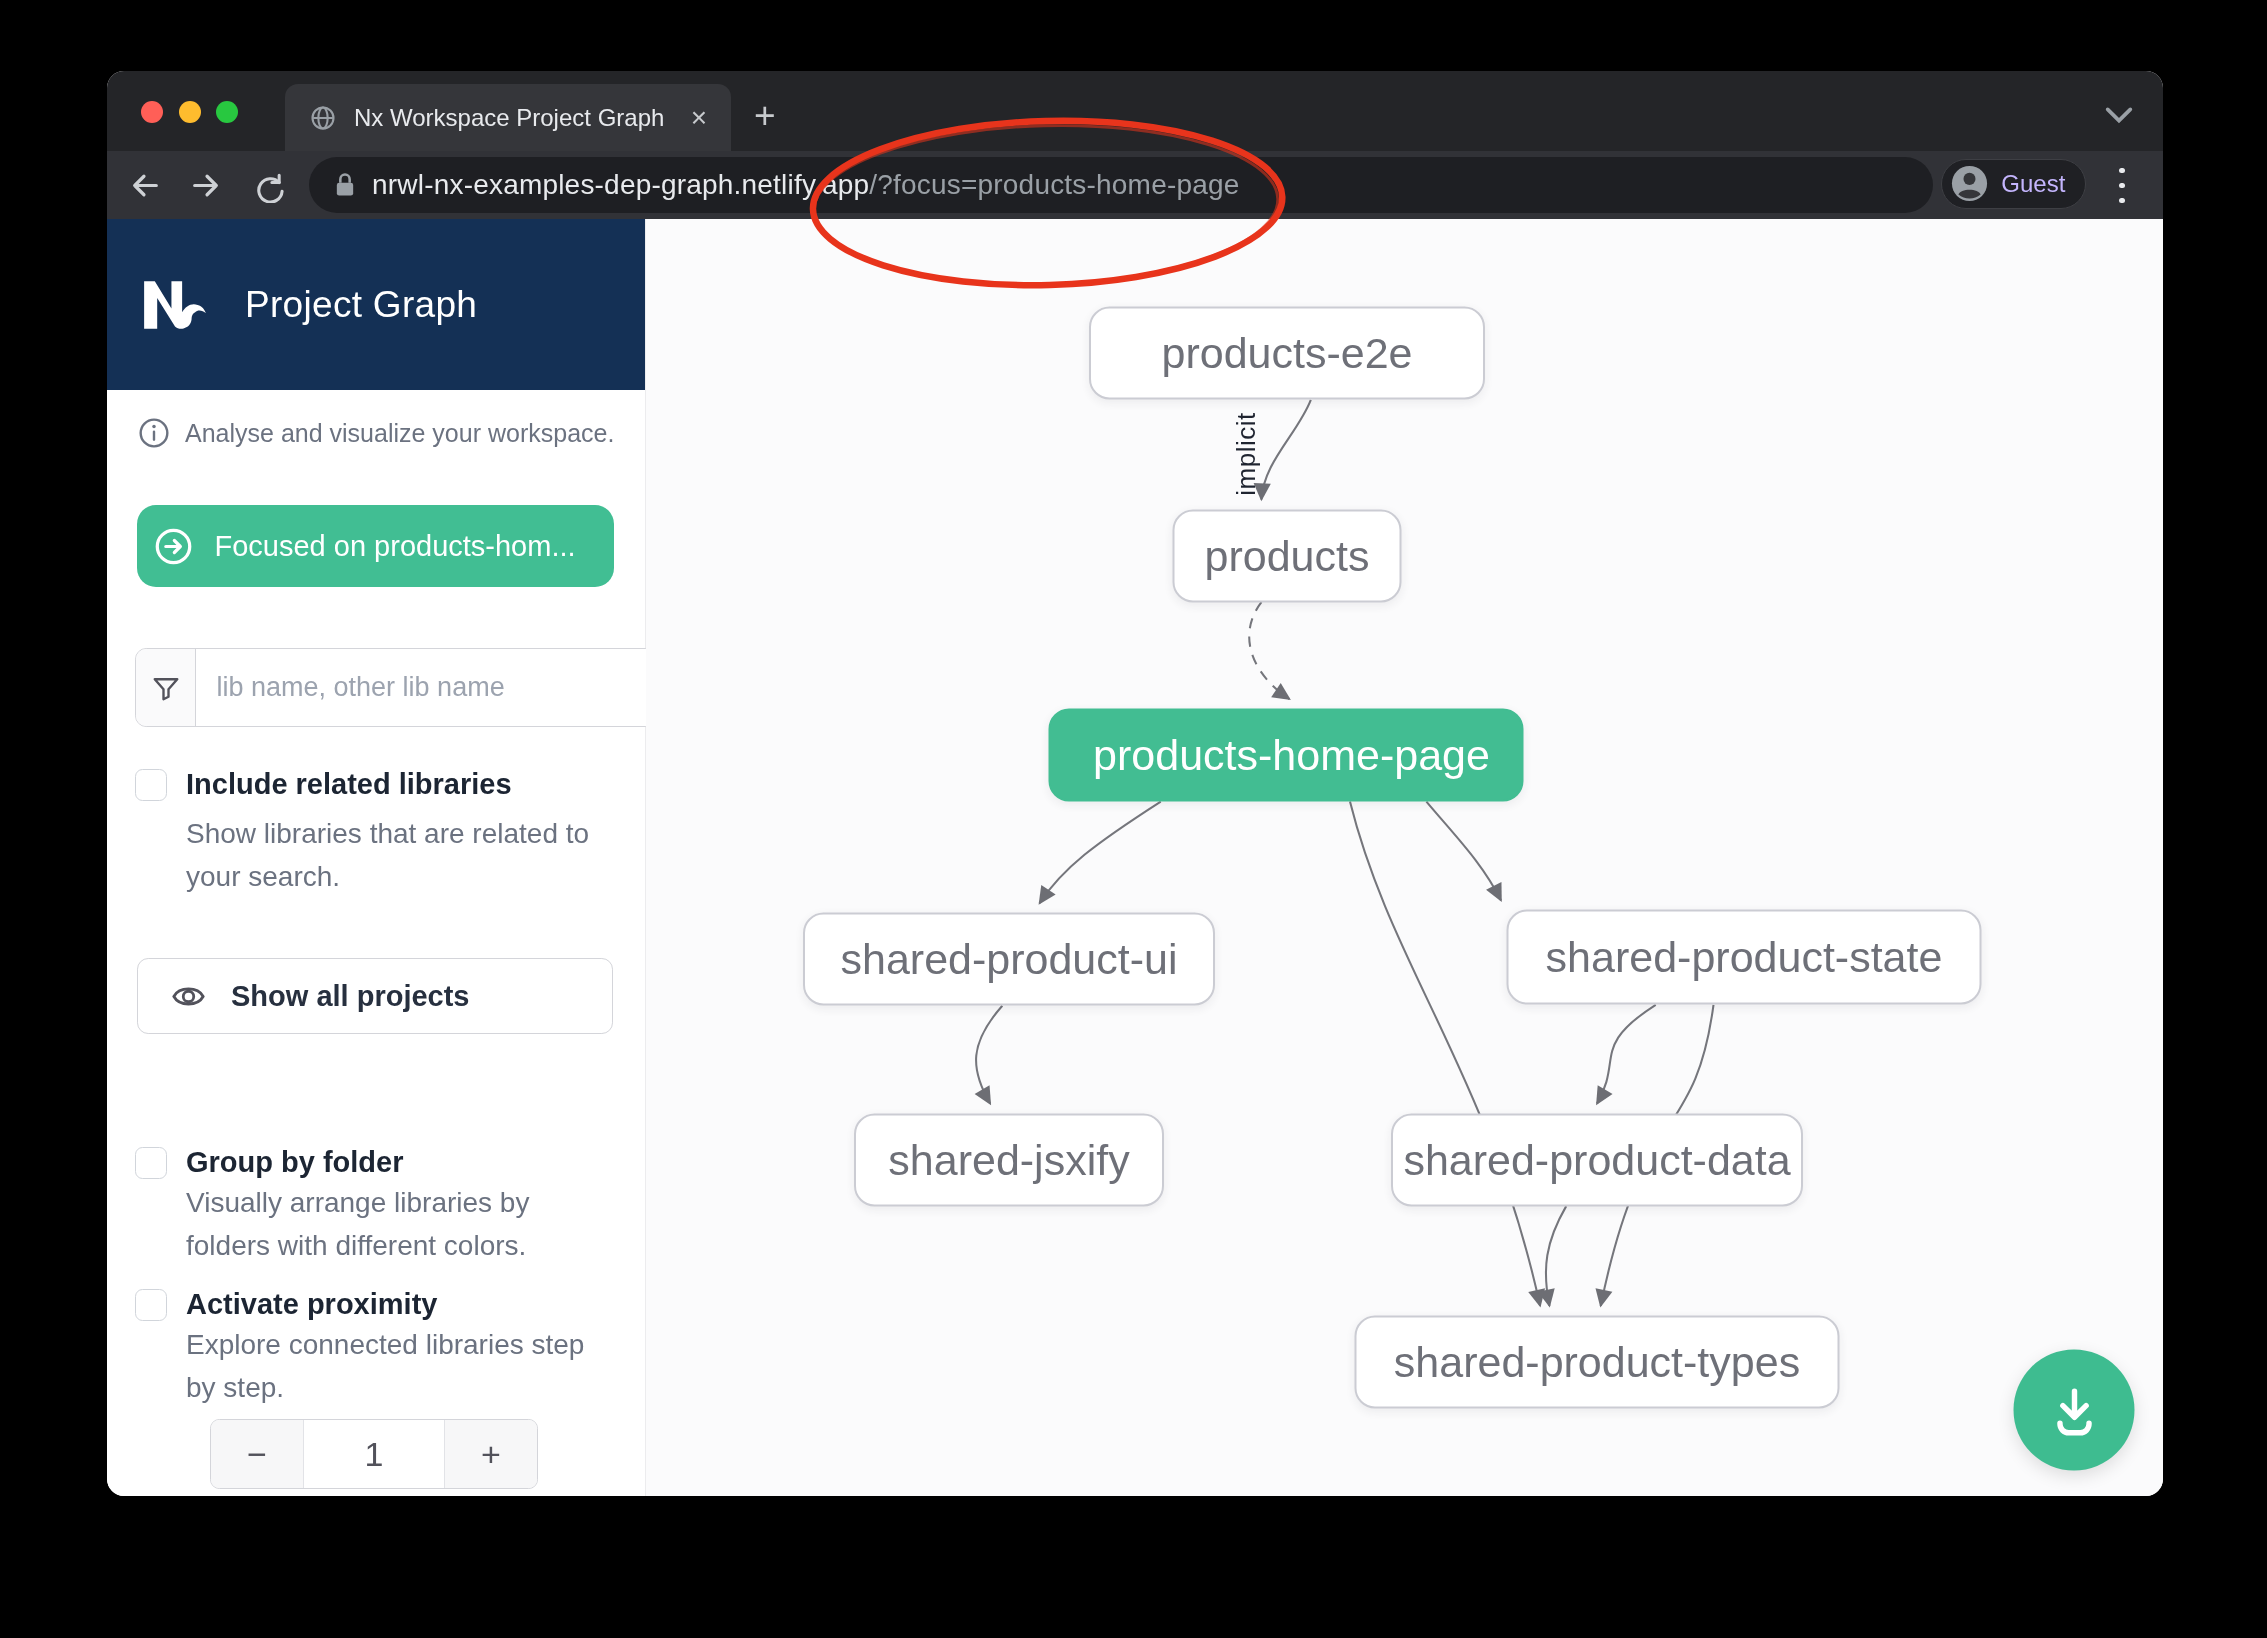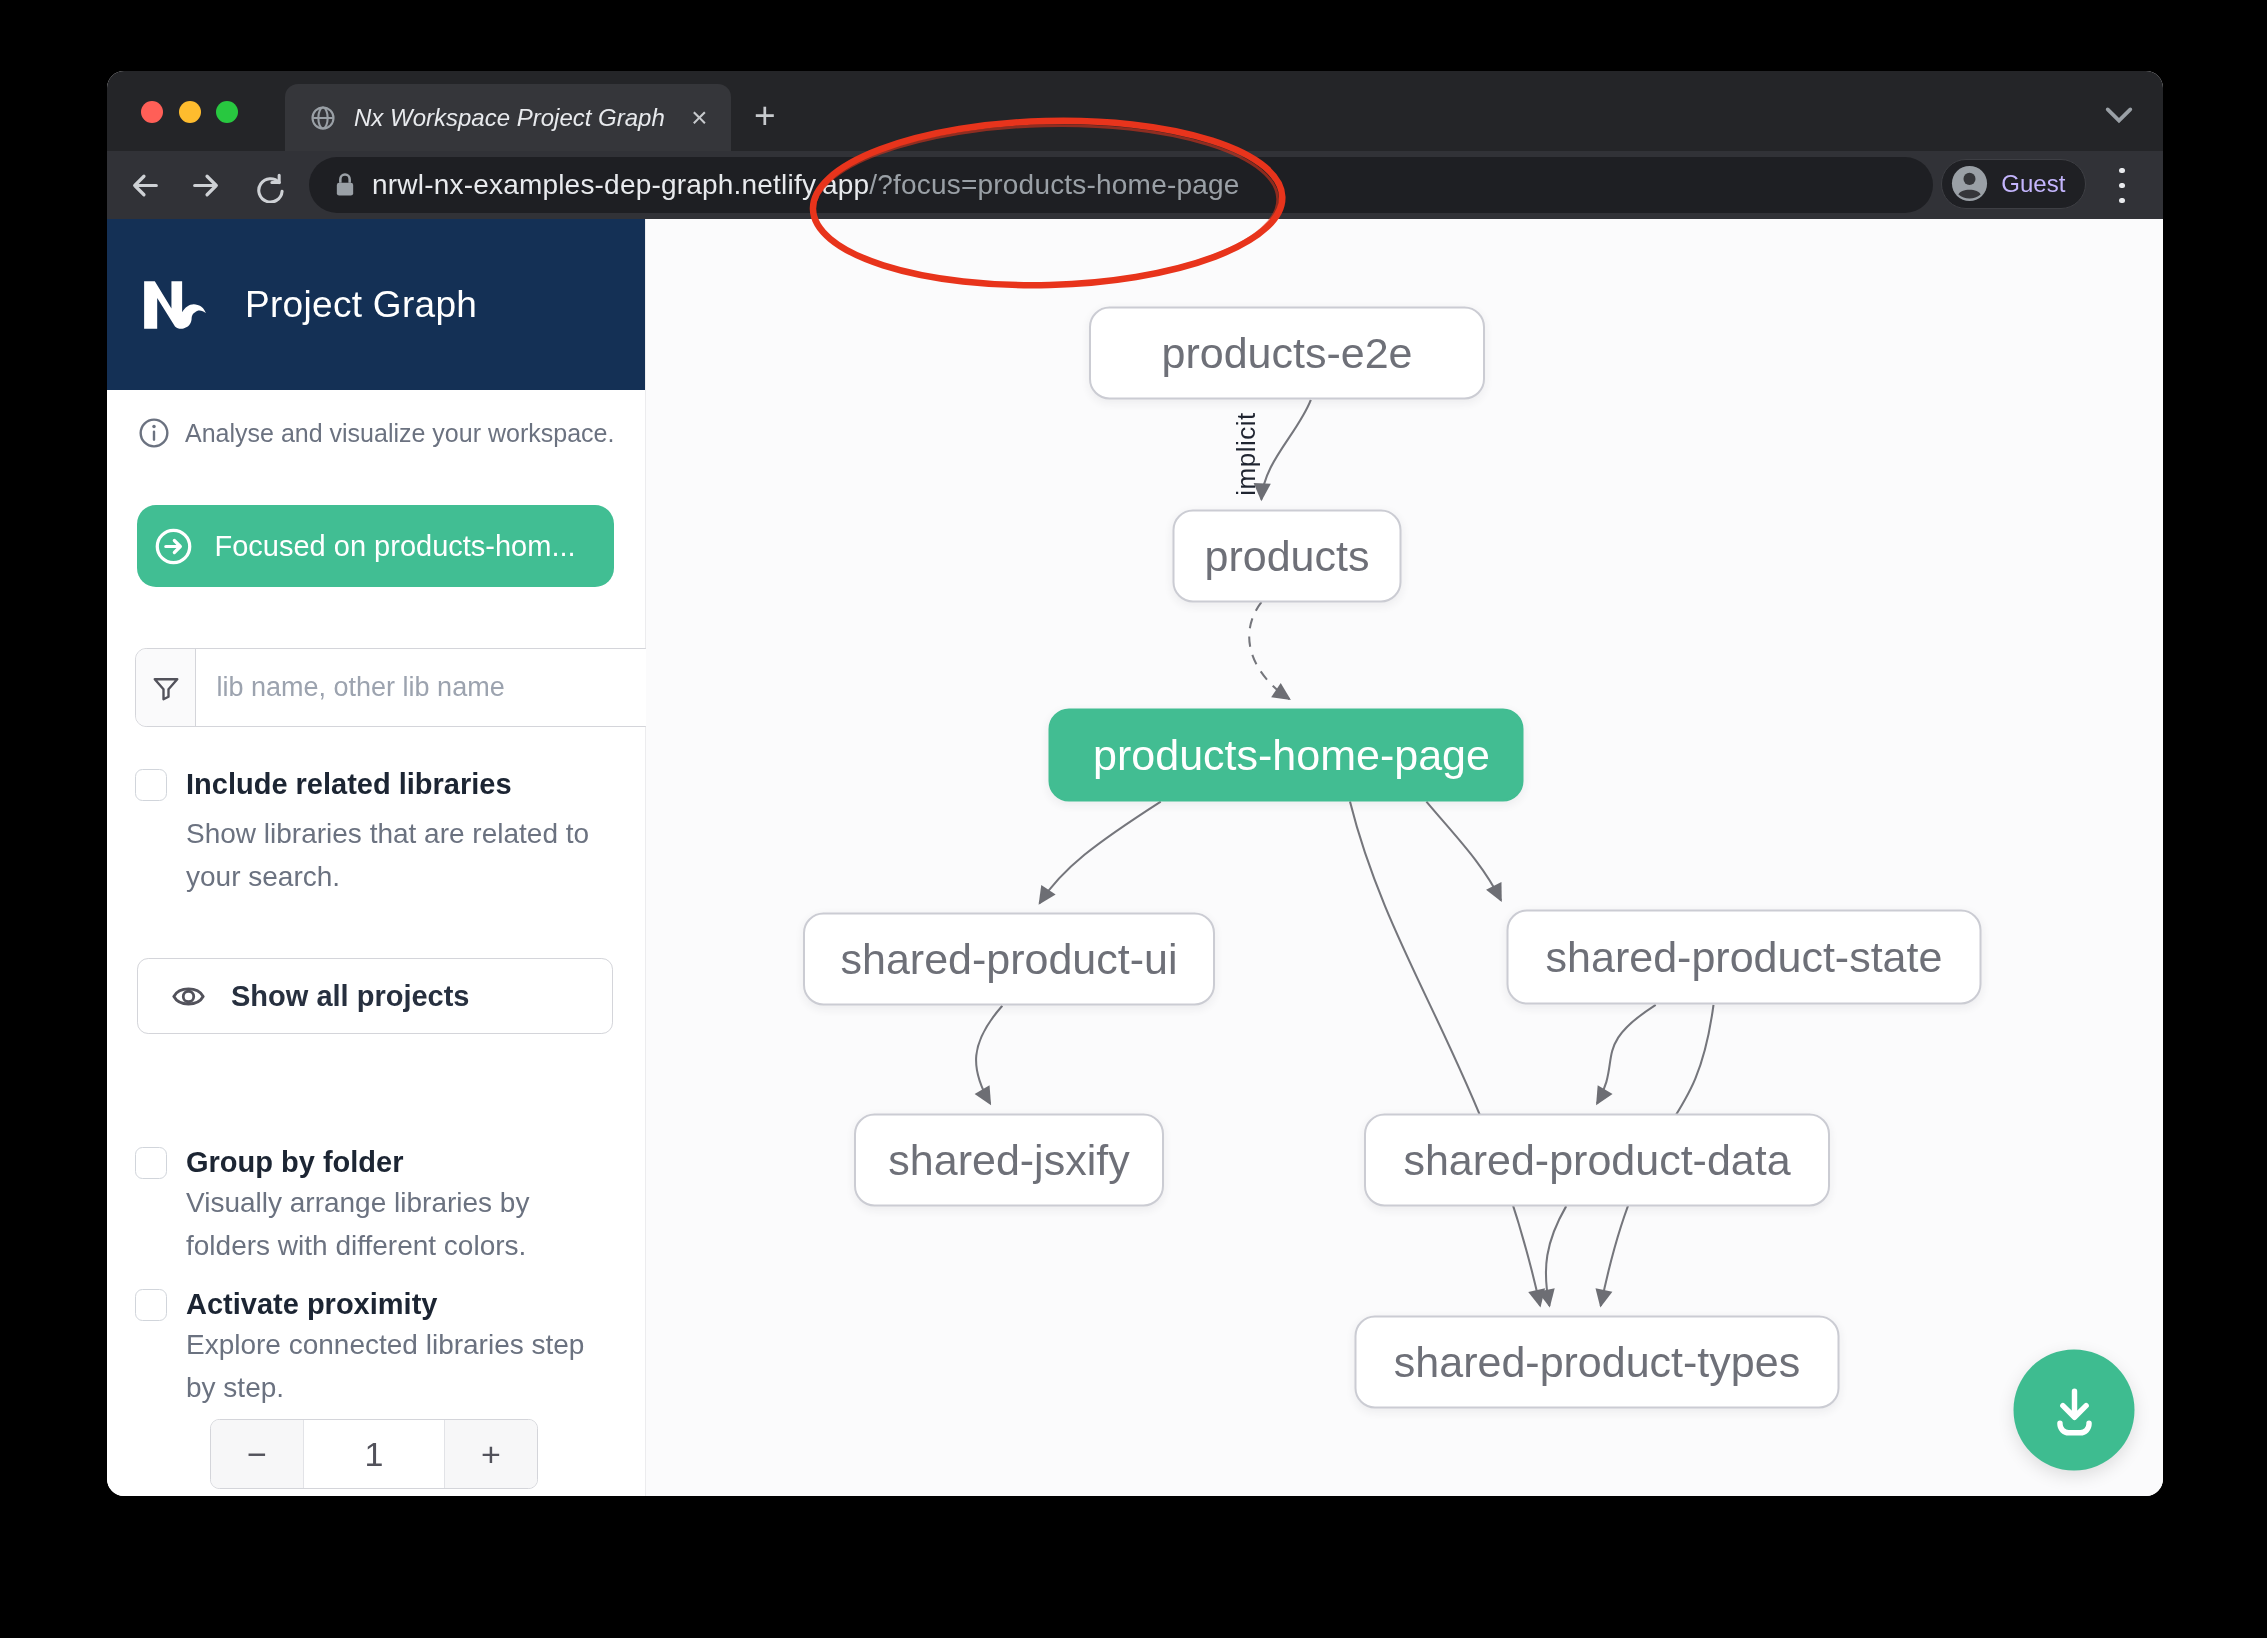--- a/index.html
+++ b/index.html
@@ -9,21 +9,21 @@
   .window { position:absolute; left:107px; top:71px; width:2056px; height:1425px;
             border-radius:17px; overflow:hidden; background:#fbfbfc; }
 
   
   .titlebar { position:relative; height:80px; background:#242528; }
   .traffic { position:absolute; top:30px; width:22.4px; height:22.4px; border-radius:50%; }
   .t-red{ left:34px; background:#ff5f57; } .t-yellow{ left:72px; background:#febc2e; }
   .t-green{ left:109px; background:#28c840; }
   .tab { position:absolute; left:178px; top:13px; width:446px; height:67px;
          background:#35363a; border-radius:13px 13px 0 0; display:flex; align-items:center;
-         padding:0 24px; gap:17px;font-style:italic; }
+         padding:0 24px; gap:17px; }
   .tab-title { color:#e8eaed; font-size:24px; white-space:nowrap; flex:1; }
   .tab-close { color:#c7cacd; font-size:28px; line-height:1; cursor:default; }
   .newtab { position:absolute; left:647px; top:28px; color:#c7cacd; font-size:37px; line-height:34px; }
   .strip-chevron { position:absolute; left:1995px; top:32px; }
 
   
   .toolbar { position:relative; height:68px; background:#313237; display:flex; align-items:center; }
   .nav-ic { position:absolute; top:0; height:68px; display:flex; align-items:center; justify-content:center; width:48px; color:#ced1d5; font-size:34px; }
   .omnibox { position:absolute; left:202px; top:5.6px; width:1624px; height:56px; background:#1e1f23;
              border-radius:28px; display:flex; align-items:center; padding:0 24px; gap:15px; }
@@ -250,21 +250,21 @@
             <path d="M 987 1059 C 965 1097, 961 1126, 969 1166" marker-end="url(#arrow)"></path>
           </g>
       </svg>
       <div id="node-layer">
           <div class="node" style="left: 641px; top: 134px; width: 396px; height: 93px;">products-e2e</div>
           <div class="node" style="left: 641px; top: 337px; width: 229px; height: 93px;">products</div>
           <div class="node green" style="left: 640px; top: 536px; width: 475px; height: 93px;">products-home-page</div>
           <div class="node" style="left: 363px; top: 740px; width: 412px; height: 93px;">shared-product-ui</div>
           <div class="node" style="left: 1098px; top: 738px; width: 475px; height: 95px;">shared-product-state</div>
           <div class="node" style="left: 363px; top: 941px; width: 310px; height: 93px;">shared-jsxify</div>
-          <div class="node" style="left: 951px; top: 941px; width: 466px; height: 93px;">shared-product-data</div>
+          <div class="node" style="left: 951px; top: 941px; width: 412px; height: 93px;">shared-product-data</div>
           <div class="node" style="left: 951px; top: 1143px; width: 485px; height: 93px;">shared-product-types</div>
         </div>
       <span class="edge-label" id="edge-label" style="left: 600px; top: 235px;">implicit</span>
 
       <button class="fab">
         <span class="icon">
           <svg width="62" height="62" viewBox="0 0 32 32" fill="none" stroke="#fff" stroke-width="2.8" stroke-linecap="round" stroke-linejoin="round">
             <path d="M16 6v12 M10 13.5 16 19.5 22 13.5"></path>
             <path d="M8.5 22.5 v0.5 a4.5 4.5 0 0 0 4.5 4.5 h6 a4.5 4.5 0 0 0 4.5 -4.5 v-0.5"></path>
           </svg>

